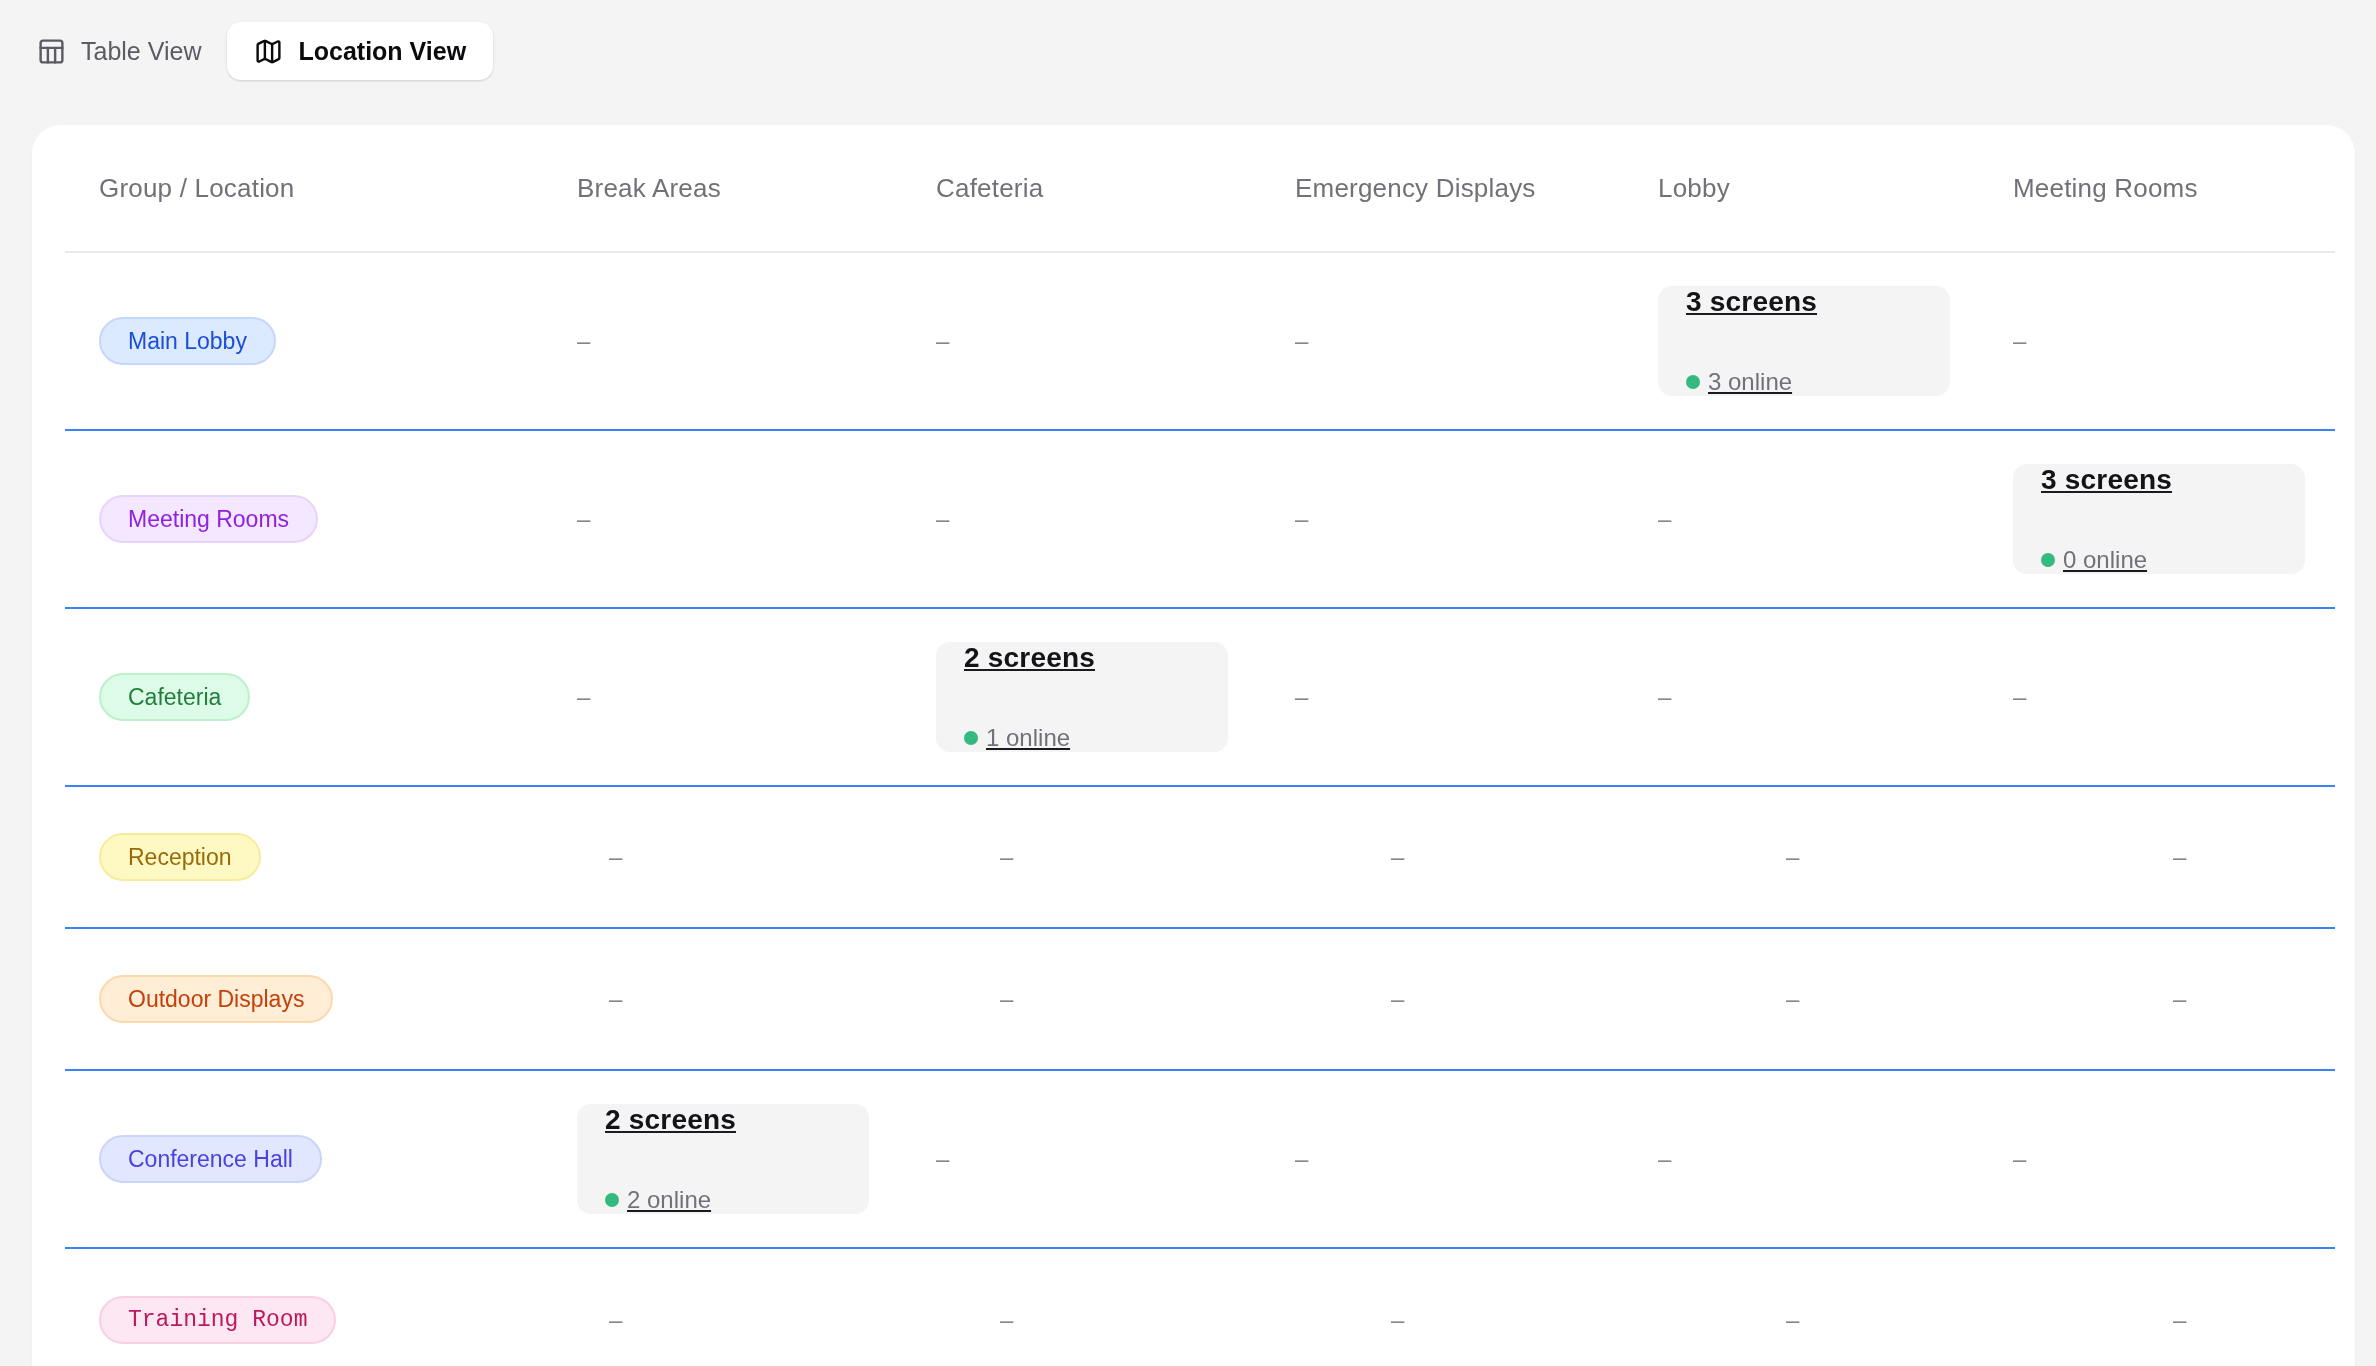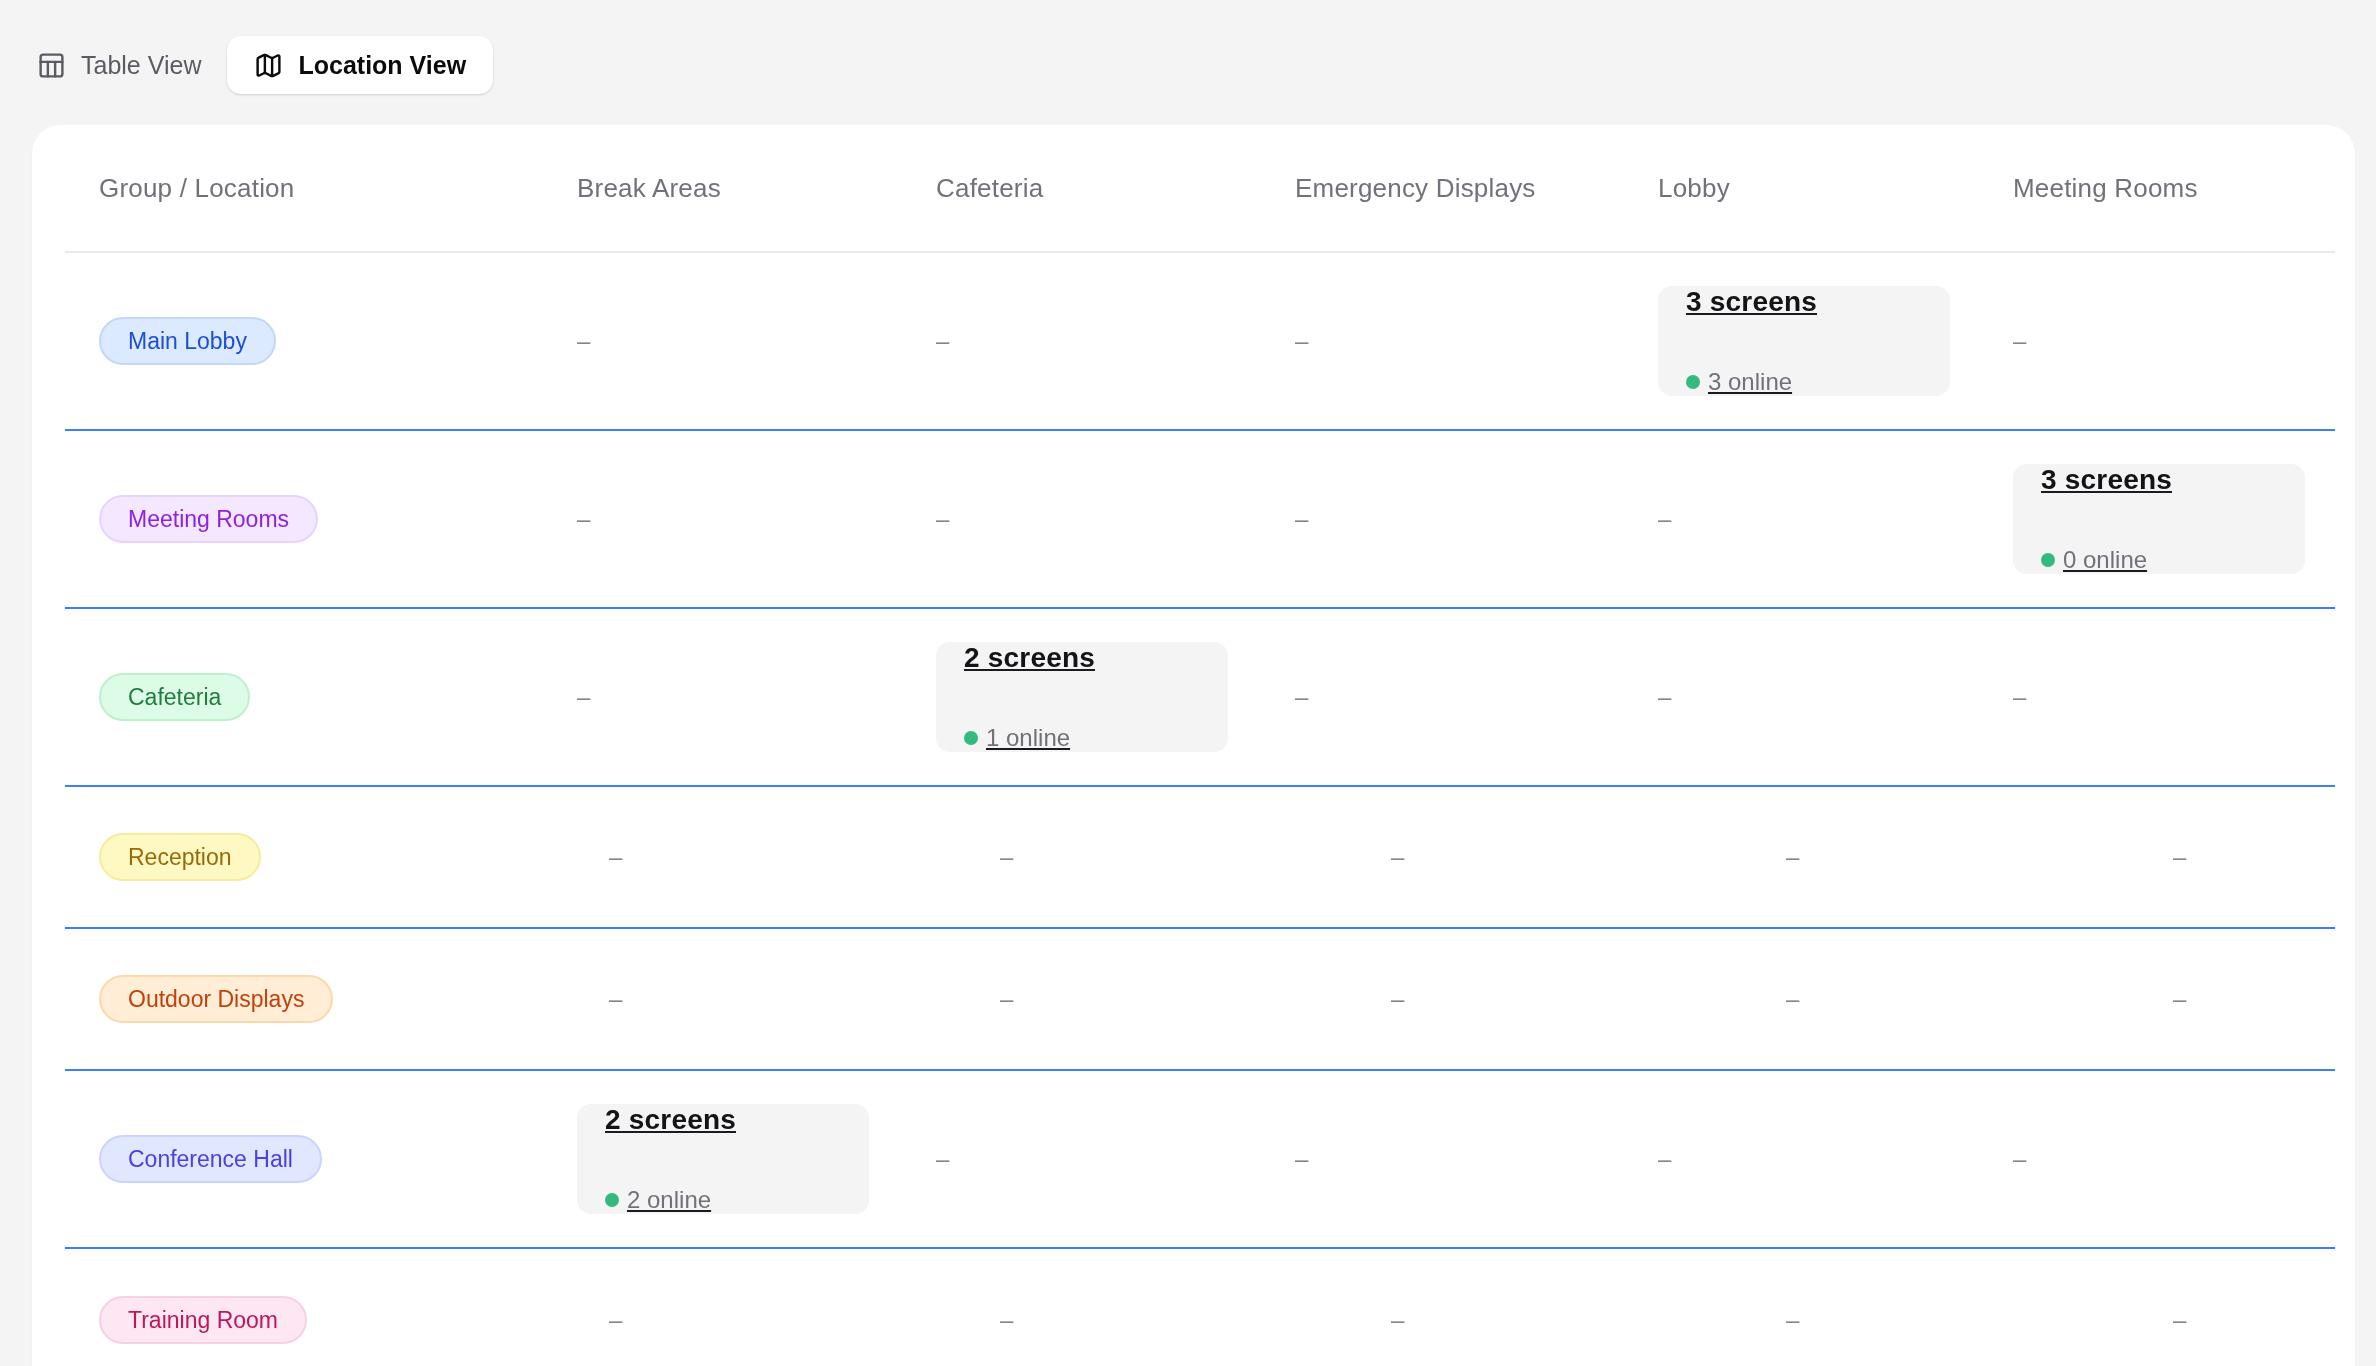--- a/index.html
+++ b/index.html
@@ -6,21 +6,21 @@
   html,body { width:2376px; height:1366px; overflow:hidden; }
   body {
     background:#f4f4f5;
     font-family:"Liberation Sans", sans-serif;
     color:#1b1b1f;
     position:relative;
   }
 
   
   .toggle-bar {
-    position:absolute; left:37px; top:36px;
+    position:absolute; left:37px; top:22px;
     display:flex; align-items:center; gap:26px;
   }
   .toggle-btn {
     display:flex; align-items:center; gap:15px;
     font-size:25px; line-height:30px;
     border:none; background:transparent; cursor:pointer;
     font-family:inherit;
   }
   .toggle-btn svg { width:29px; height:29px; }
   .toggle-btn.inactive { color:#5b5b63; font-weight:400; padding:14px 0; }
@@ -68,21 +68,21 @@
     border-radius:999px;
     border:2px solid transparent;
     cursor:pointer;
   }
   .pill-blue   { background:#dbeafe; border-color:#c3d7fa; color:#1d4ed8; }
   .pill-purple { background:#f3e8ff; border-color:#e7d3fc; color:#9021e3; }
   .pill-green  { background:#dcfce7; border-color:#bdf0cb; color:#217e3c; }
   .pill-yellow { background:#fef9c3; border-color:#f6ec9c; color:#996a0a; }
   .pill-orange { background:#ffedd5; border-color:#fcd9ac; color:#c2410c; }
   .pill-indigo { background:#e0e7ff; border-color:#cbd4fc; color:#4b40e0; }
-  .pill-pink   { background:#fce7f3; border-color:#f9cfe3; color:#be185d; }
+  .pill-pink   { background:#fce7f3; border-color:#f9cfe3; color:#be185d;font-family:Liberation Mono, monospace; }
 
   
   .stat-card {
     width:292px; height:110px;
     background:#f4f4f5; border-radius:14px;
     display:flex; flex-direction:column; justify-content:space-between;
     padding-left:28px; gap:9px;
     cursor:pointer;
     text-decoration:underline;
   }

